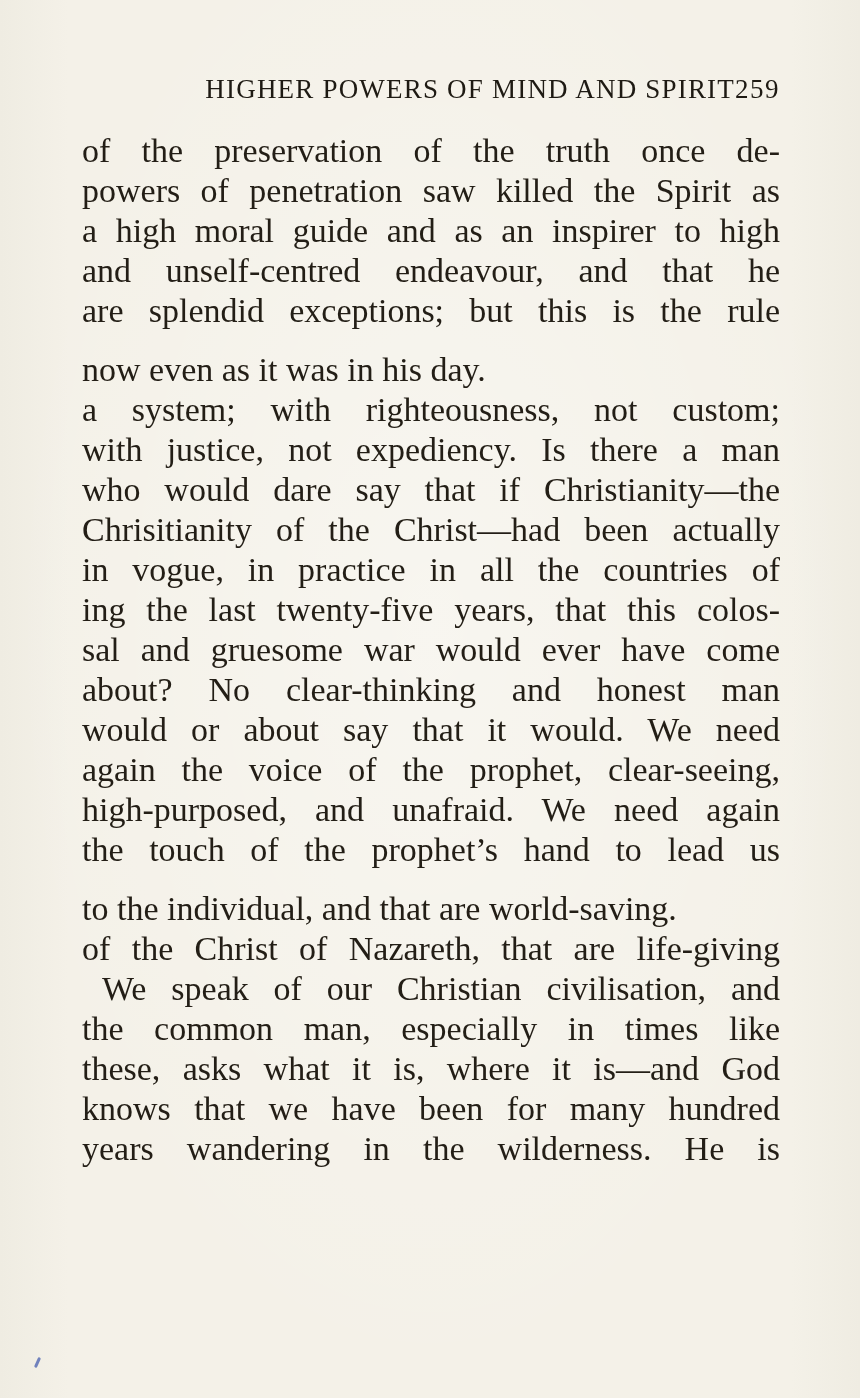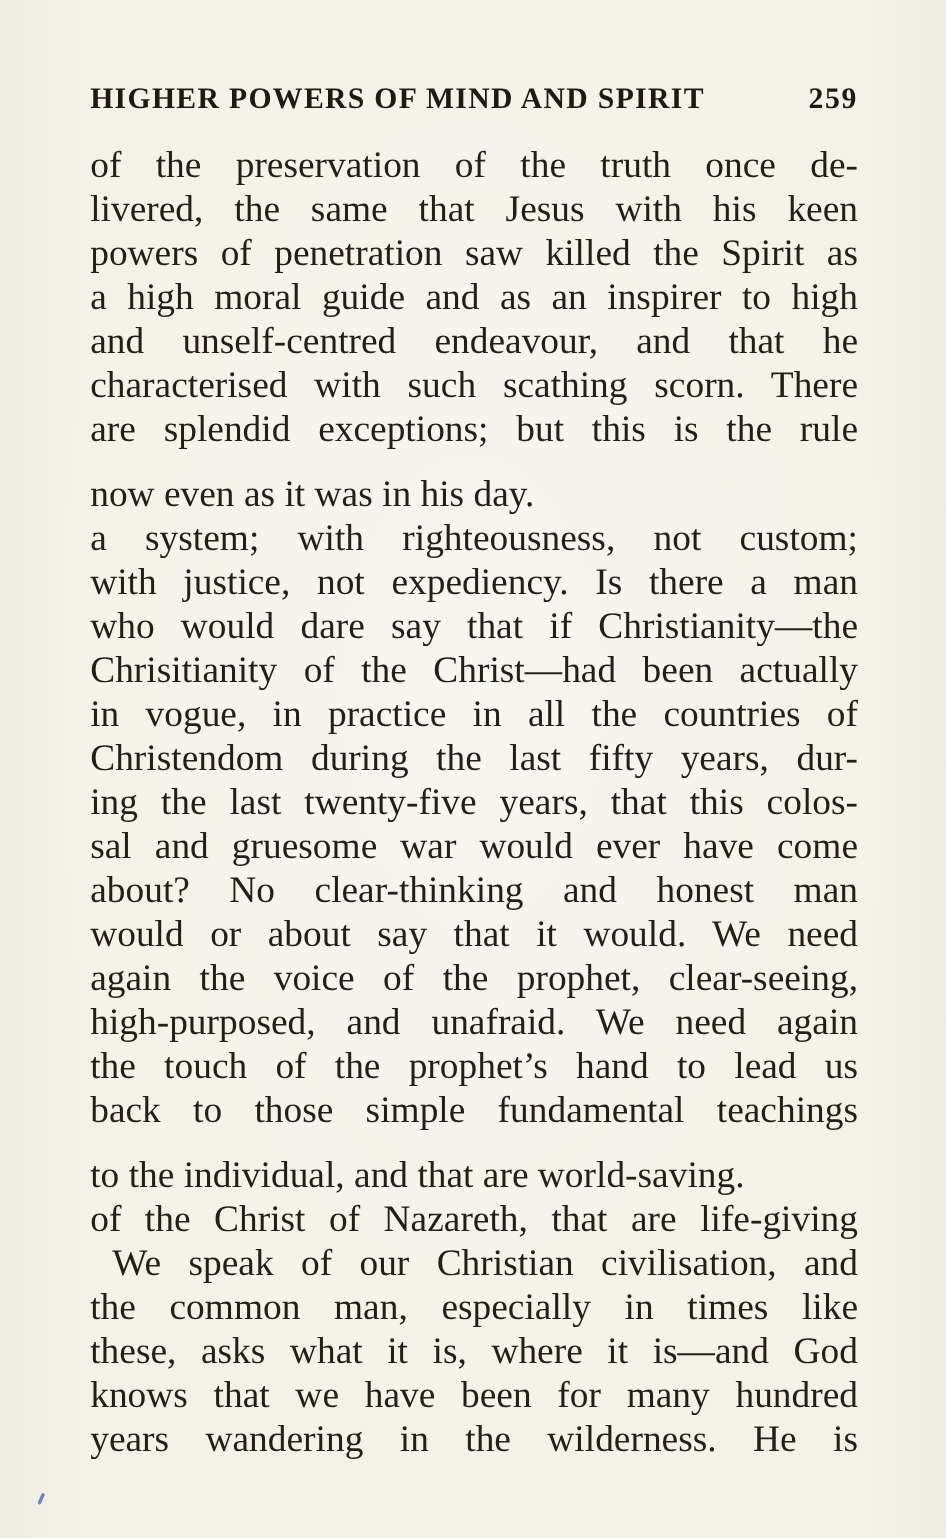--- a/index.html
+++ b/index.html
@@ -20,24 +20,24 @@
     background:
       radial-gradient(ellipse at 50% 45%, rgba(255,255,255,0.35), rgba(0,0,0,0) 70%),
       linear-gradient(90deg, #efece2 0%, #f4f1e8 8%, #f4f1e8 92%, #efece2 100%),
       #f4f1e8;
     box-sizing: border-box;
     padding: 74px 80px 0 82px;
     color: #211c15;
   }
   .running-header {
     display: flex;
-    justify-content: space-between;
+    justify-content: flex-end;
     align-items: baseline;
     font-size: 27px;
-    font-weight: 700;
+    font-weight: 400;
     letter-spacing: 1.5px;
     color: #1e1a13;
     margin-bottom: 26px;
   }
   .running-header .title {
     letter-spacing: 1.2px;
   }
   .body-text {
     font-size: 34px;
     line-height: 40px;
@@ -77,43 +77,39 @@
 <body>
 
 <div class="page">
   <div class="running-header">
     <span class="title">HIGHER POWERS OF MIND AND SPIRIT</span>
     <span class="page-number">259</span>
   </div>
   <div class="body-text" id="content">
       <div class="paragraph">
         <div class="line">of the preservation of the truth once de-</div>
-        <div class="line">livered, the same that Jesus with his keen</div>
         <div class="line">powers of penetration saw killed the Spirit as</div>
         <div class="line">a high moral guide and as an inspirer to high</div>
         <div class="line">and unself-centred endeavour, and that he</div>
-        <div class="line">characterised with such scathing scorn. There</div>
         <div class="line">are splendid exceptions; but this is the rule</div>
         <div class="line last">now even as it was in his day.</div>
       </div>
       <div class="paragraph">
         <div class="line">a system; with righteousness, not custom;</div>
         <div class="line">with justice, not expediency.  Is there a man</div>
         <div class="line">who would dare say that if Christianity—the</div>
         <div class="line">Chrisitianity of the Christ—had been actually</div>
         <div class="line">in vogue, in practice in all the countries of</div>
-        <div class="line">Christendom during the last fifty years, dur-</div>
         <div class="line">ing the last twenty-five years, that this colos-</div>
         <div class="line">sal and gruesome war would ever have come</div>
         <div class="line">about?  No clear-thinking and honest man</div>
         <div class="line">would or about say that it would. We need</div>
         <div class="line">again the voice of the prophet, clear-seeing,</div>
         <div class="line">high-purposed, and unafraid.  We need again</div>
         <div class="line">the touch of the prophet’s hand to lead us</div>
-        <div class="line">back to those simple fundamental teachings</div>
         <div class="line last">to the individual, and that are world-saving.</div>
         <div class="line">of the Christ of Nazareth, that are life-giving</div>
       </div>
       <div class="paragraph">
         <div class="line indent">We speak of our Christian civilisation, and</div>
         <div class="line">the common man, especially in times like</div>
         <div class="line">these, asks what it is, where it is—and God</div>
         <div class="line">knows that we have been for many hundred</div>
         <div class="line">years wandering in the wilderness.  He is</div>
       </div>

